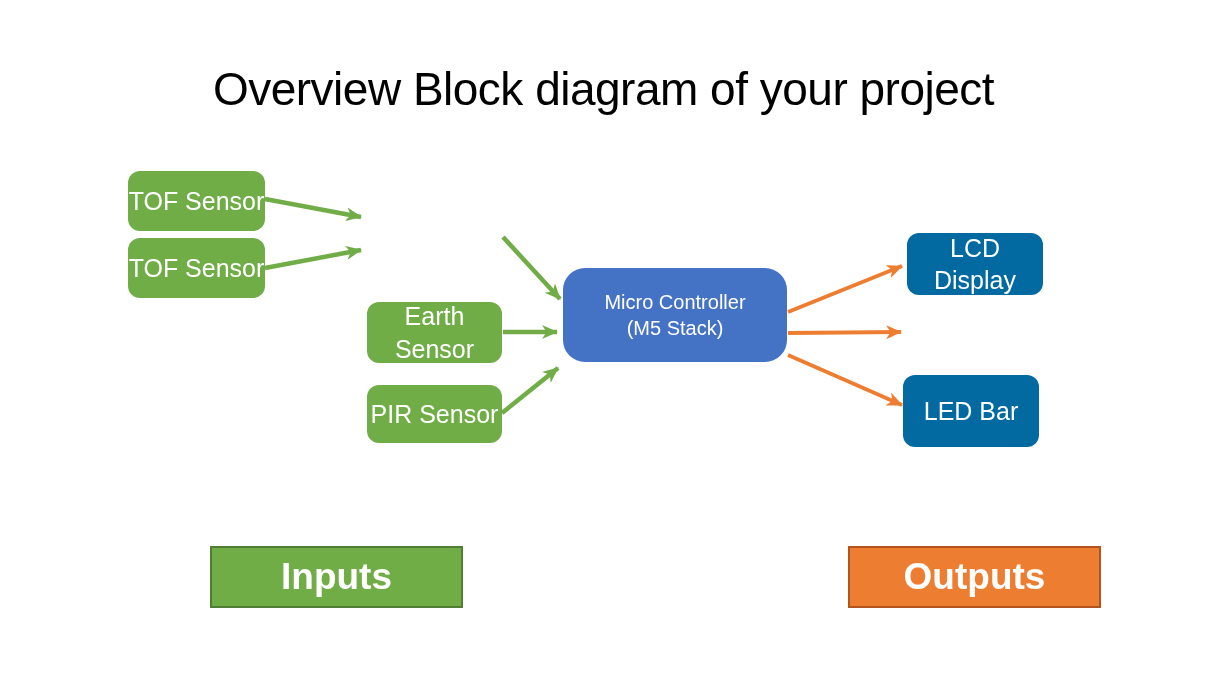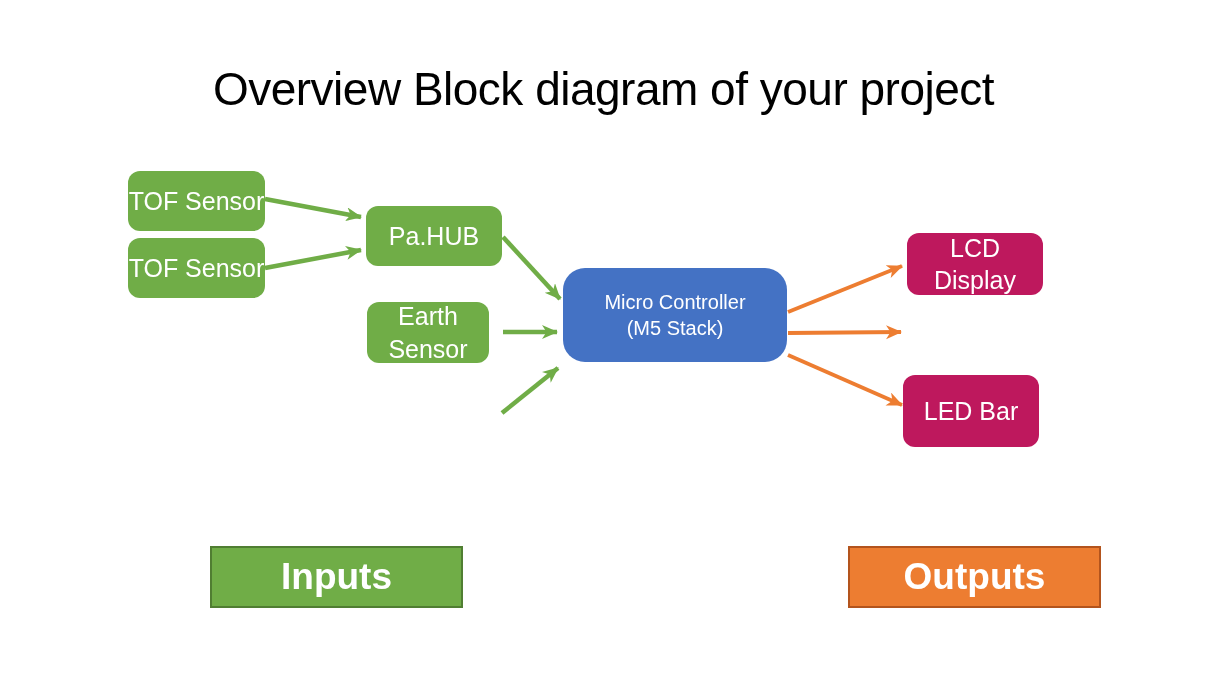--- a/index.html
+++ b/index.html
@@ -36,26 +36,26 @@
     justify-content:center;
     text-align:center;
     color:#ffffff;
     font-size:25px;
     line-height:1.3;
     border-radius:12px;
     white-space:pre-line;
   }
   .node.green  { background:#70AD47; }
   .node.blue   { background:#4472C4; border-radius:22px; font-size:20px; }
-  .node.orange { background:#be185d; }
+  .node.orange { background:#0369a1; }
 
   .n-tof1    { left:128px; top:171px; width:137px; height:60px; }
   .n-tof2    { left:128px; top:238px; width:137px; height:60px; }
   .n-pahub   { left:366px; top:206px; width:136px; height:60px; }
-  .n-earth   { left:367px; top:302px; width:122px; height:61px; }
+  .n-earth   { left:367px; top:302px; width:135px; height:61px; }
   .n-pir     { left:367px; top:385px; width:135px; height:58px; }
   .n-mc      { left:563px; top:268px; width:224px; height:94px; }
   .n-lcd     { left:907px; top:233px; width:136px; height:62px; }
   .n-speaker { left:907px; top:303px; width:136px; height:62px; }
   .n-led     { left:903px; top:375px; width:136px; height:72px; }
 
   .legend {
     position:absolute;
     top:546px;
     width:249px;
@@ -95,26 +95,26 @@
     <line x1="788" y1="333" x2="901" y2="332" stroke="#ED7D31" stroke-width="4" marker-end="url(#ah-orange)"></line>
     <line x1="788" y1="355" x2="902" y2="405" stroke="#ED7D31" stroke-width="4" marker-end="url(#ah-orange)"></line>
   </svg>
 
   <div class="node green n-tof1">
     <span>TOF Sensor</span>
   </div>
   <div class="node green n-tof2">
     <span>TOF Sensor</span>
   </div>
-  <div class="node green n-pahub">
-    <span>Pa.HUB</span>
-  </div>
   <div class="node green n-earth">
     <span>Earth
 Sensor</span>
+  </div>
+  <div class="node green n-pir">
+    <span>PIR Sensor</span>
   </div>
 
   <div class="node blue n-mc">
     <span>Micro Controller
 (M5 Stack)</span>
   </div>
 
   <div class="node orange n-lcd">
     <span>LCD Display</span>
   </div>

